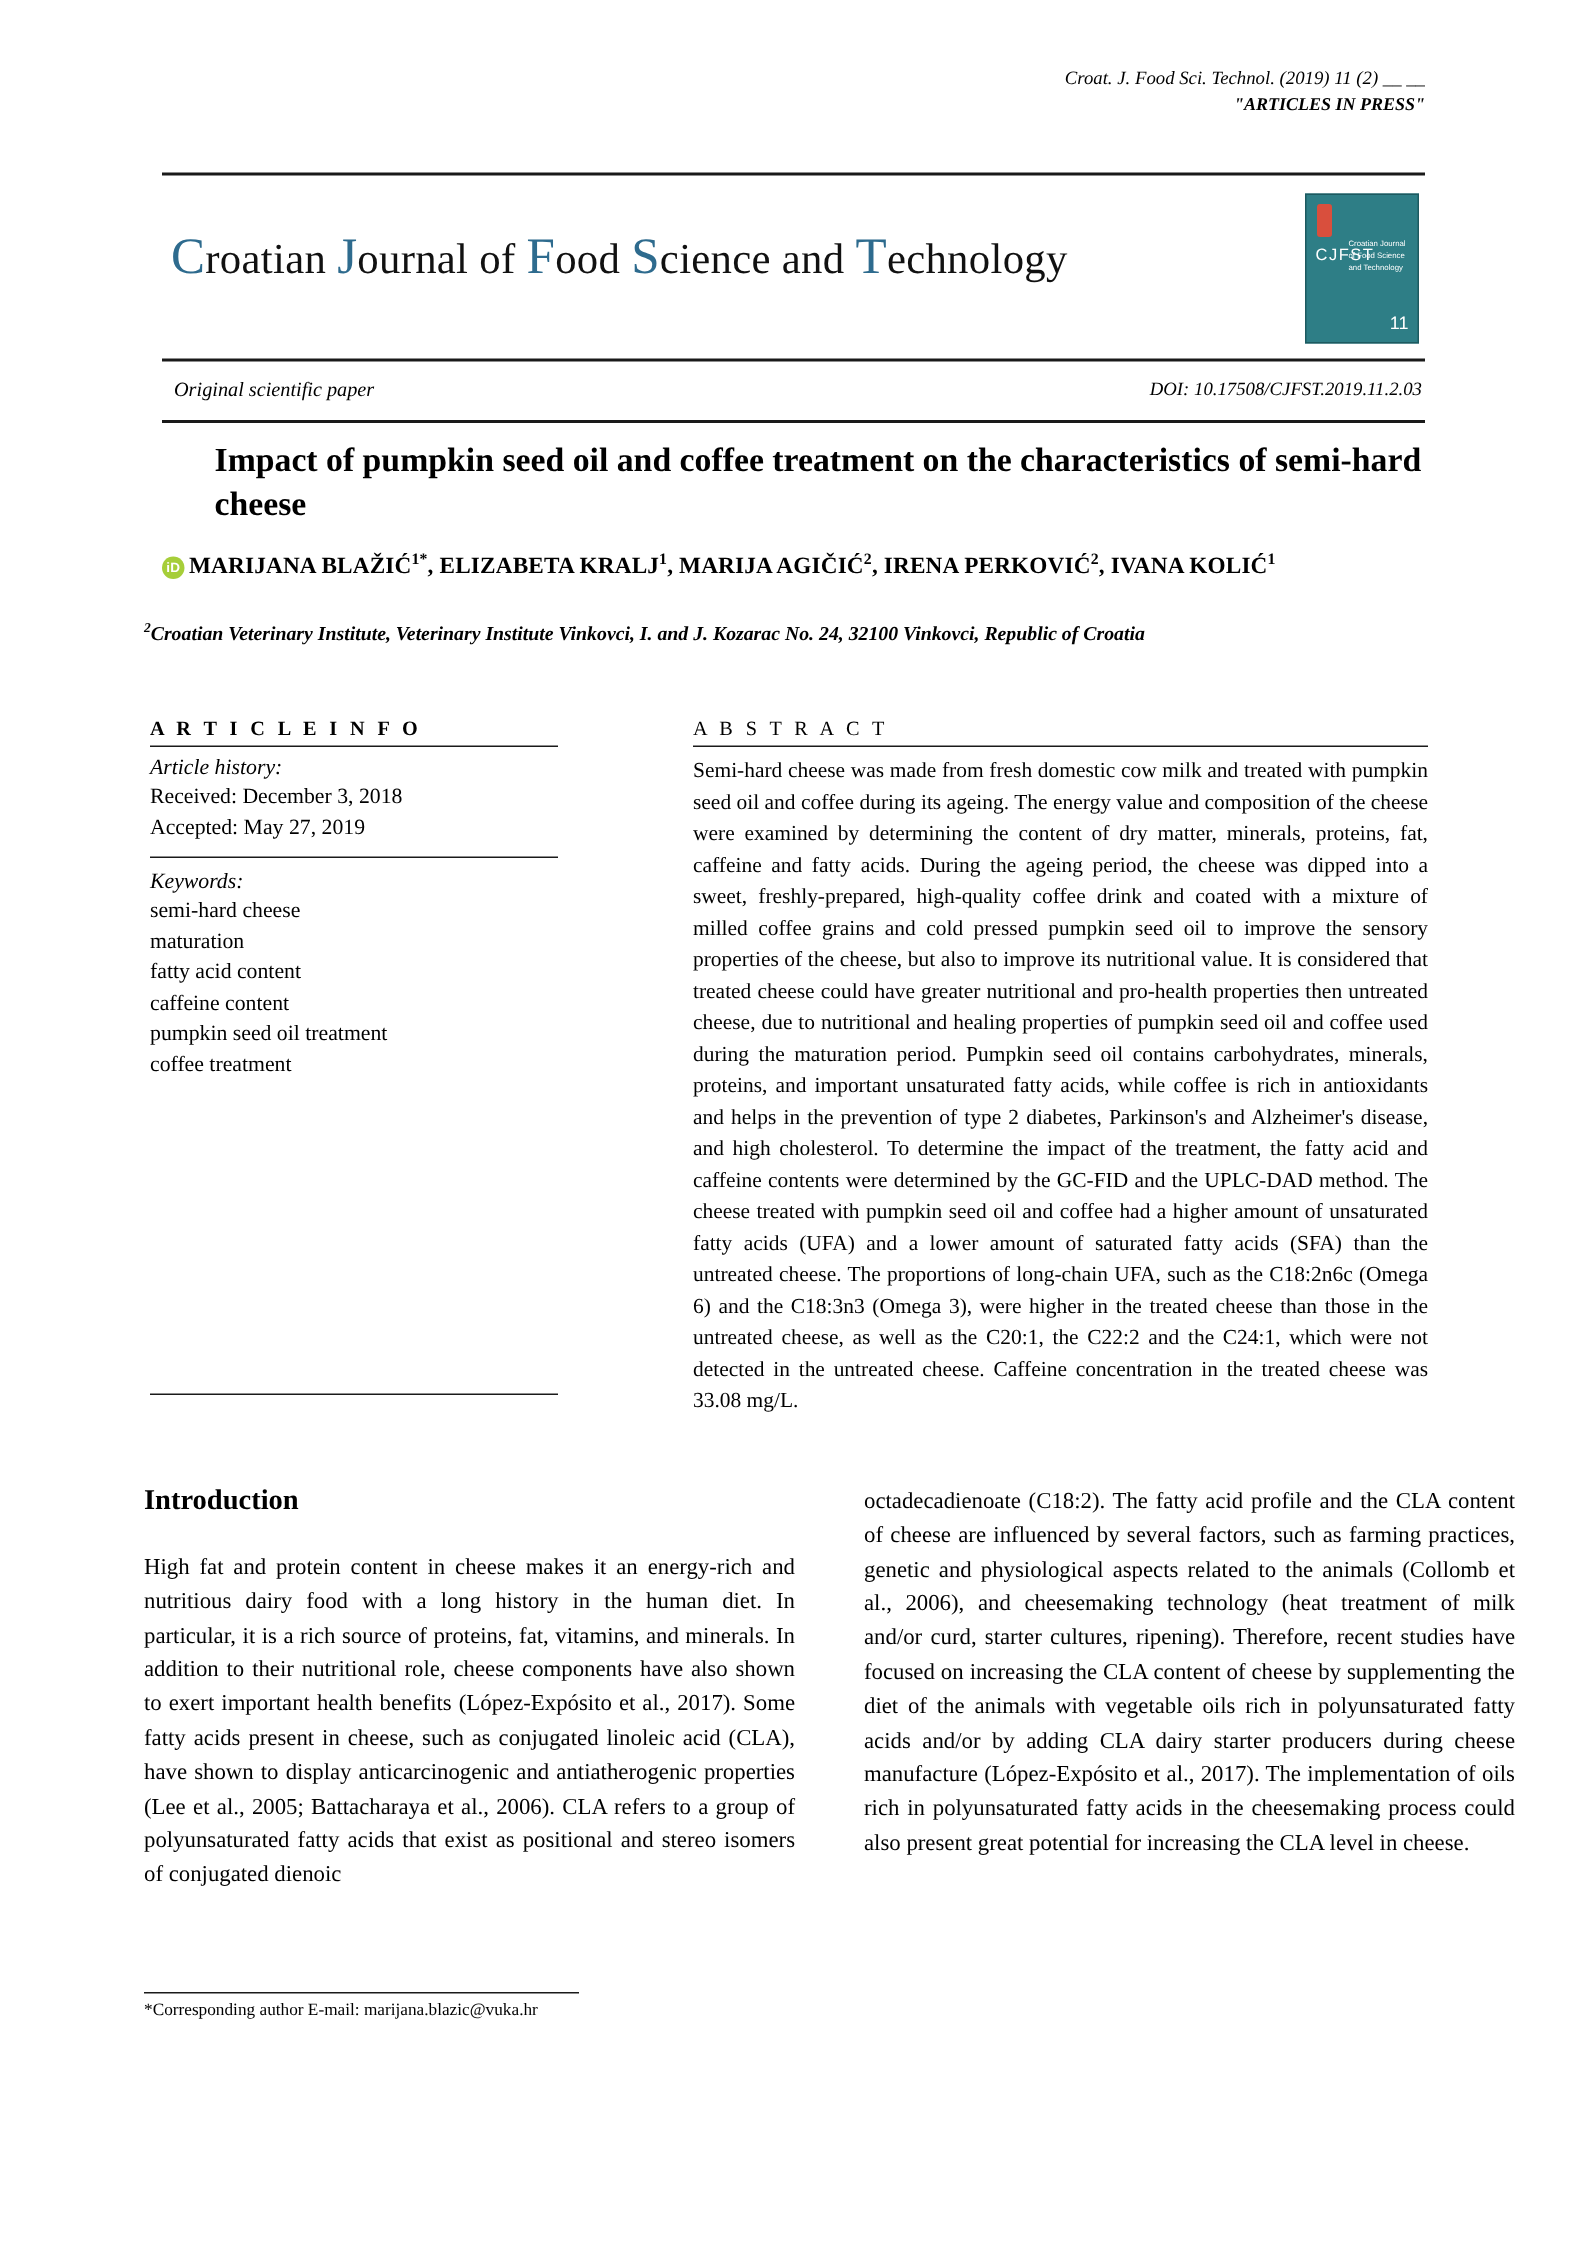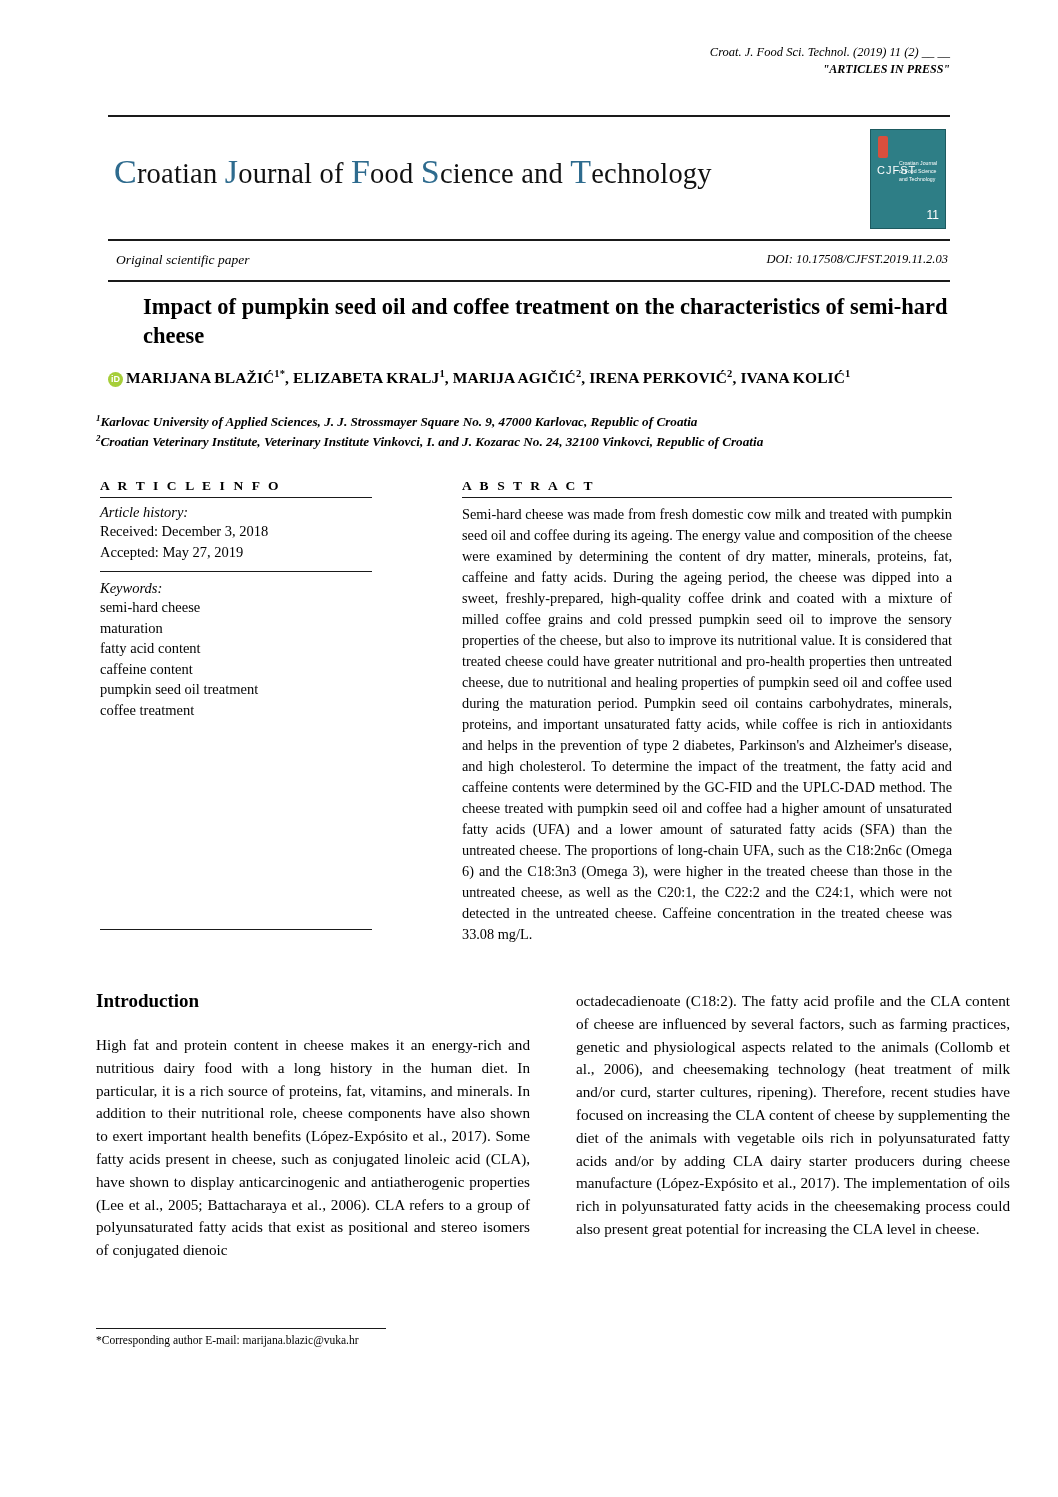--- a/index.html
+++ b/index.html
@@ -207,21 +207,21 @@
   .sec-head {
     font-size: 13.5px;
     font-weight: bold;
     letter-spacing: 2.6px;
     padding-bottom: 3px;
     border-bottom: 1.5px solid #1a1a1a;
     margin-bottom: 6px;
   }
   .abstract-head {
     font-size: 13.5px;
-    font-weight: bold;
+    font-weight: normal;
     letter-spacing: 2.6px;
     padding-bottom: 3px;
     border-bottom: 1.5px solid #1a1a1a;
     margin-bottom: 6px;
   }
   .hist-label, .kw-label {
     font-style: italic;
     font-size: 14.5px;
   }
   .hist-line, .kw-line {
@@ -310,21 +310,20 @@
     <div class="doi">DOI: 10.17508/CJFST.2019.11.2.03</div>
   </div>
 
   <div class="title">Impact of pumpkin seed oil and coffee treatment on the characteristics of semi-hard cheese</div>
 
   <div class="authors">
     <span class="orcid">iD</span><span>MARIJANA BLAŽIĆ<sup>1*</sup>, ELIZABETA KRALJ<sup>1</sup>, MARIJA AGIČIĆ<sup>2</sup>, IRENA PERKOVIĆ<sup>2</sup>, IVANA KOLIĆ<sup>1</sup></span>
   </div>
 
   <div class="affil">
-    <div><sup>1</sup>Karlovac University of Applied Sciences, J. J. Strossmayer Square No. 9, 47000 Karlovac, Republic of Croatia</div>
     <div><sup>2</sup>Croatian Veterinary Institute, Veterinary Institute Vinkovci, I. and J. Kozarac No. 24, 32100 Vinkovci, Republic of Croatia</div>
   </div>
 
   <div class="infoblock">
     <div class="sec-head">A R T I C L E   I N F O</div>
     <div class="hist-label">Article history:</div>
     <div class="hist-line">Received: December 3, 2018</div>
     <div class="hist-line">Accepted: May 27, 2019</div>
     <div class="rule-thin"></div>
     <div class="kw-label">Keywords:</div>

